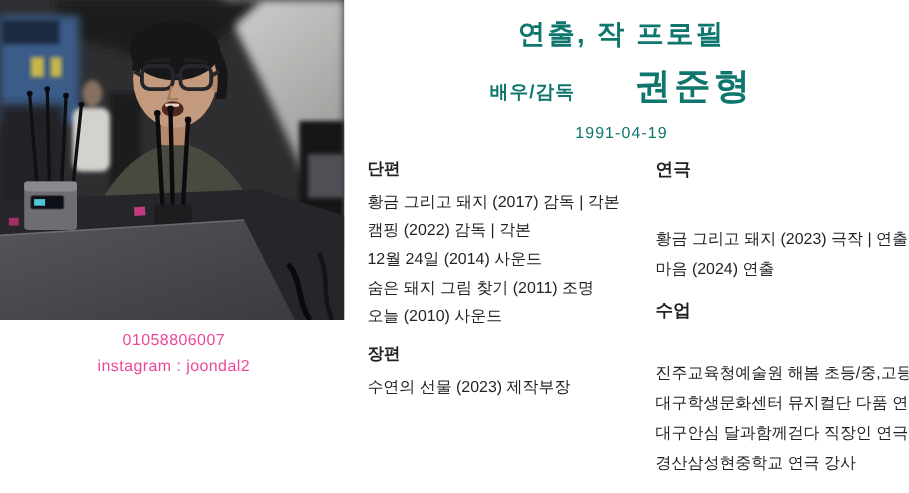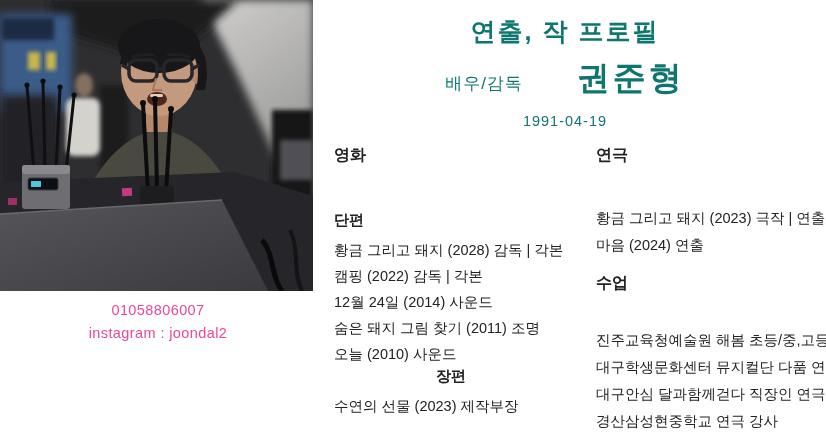--- a/index.html
+++ b/index.html
@@ -8,31 +8,31 @@
     font-family:"Liberation Sans","DejaVu Sans",sans-serif;color:#1e1e1e;overflow:hidden;
   }
   .photo{position:absolute;left:0;top:0;width:313px;height:291px;}
   .contact{
     position:absolute;left:0;top:299px;width:316px;text-align:center;
     font-size:14.5px;line-height:22.5px;letter-spacing:.4px;color:#ec4899;
   }
   .header{position:absolute;left:332px;top:0;width:466px;text-align:center;color:#0f766e;}
   .title{font-size:25px;font-weight:bold;letter-spacing:2px;margin-top:16px;line-height:30px;}
   .name-row{display:flex;justify-content:center;align-items:baseline;gap:54px;margin-top:10px;}
-  .role{font-size:17px;font-weight:normal;letter-spacing:1px;}
+  .role{font-size:17px;font-weight:bold;letter-spacing:1px;}
   .name{font-size:33px;font-weight:bold;letter-spacing:3px;}
   .birth{font-size:14.5px;margin-top:12px;letter-spacing:1px;}
   .col{position:absolute;top:145px;font-size:14.5px;color:#222;}
   .col-film{left:334px;width:234px;}
   .col-theater{left:596px;width:256px;}
   .h{font-size:16px;font-weight:bold;line-height:20px;margin:0 0 40px;}
   .col-film .h{margin-bottom:46px;}
   .h2{margin:14px 0 34px;}
   .sub{font-size:15px;font-weight:bold;line-height:18px;margin:0 0 8px;}
-  .sub2{text-align:center;}
+  .sub2{margin-top:12px;}
   .item{line-height:26px;white-space:nowrap;}
   .col-theater .item{line-height:27px;}
 </style>
 </head>
 <body>
 
 <div class="page">
 
   <div class="photo">
     <svg width="313" height="291" viewBox="0 0 313 291">
@@ -149,23 +149,22 @@
   <div class="header">
     <div class="title">연출, 작 프로필</div>
     <div class="name-row">
       <span class="role">배우/감독</span>
       <span class="name">권준형</span>
     </div>
     <div class="birth">1991-04-19</div>
   </div>
 
   <div class="col col-film">
-    <div class="h">영화</div>
     <div class="sub">단편</div>
-    <div class="item">황금 그리고 돼지 (2028) 감독 | 각본</div>
+    <div class="item">황금 그리고 돼지 (2017) 감독 | 각본</div>
     <div class="item">캠핑 (2022) 감독 | 각본</div>
     <div class="item">12월 24일 (2014) 사운드</div>
     <div class="item">숨은 돼지 그림 찾기 (2011) 조명</div>
     <div class="item">오늘 (2010) 사운드</div>
     <div class="sub sub2">장편</div>
     <div class="item">수연의 선물 (2023) 제작부장</div>
   </div>
 
   <div class="col col-theater">
     <div class="h">연극</div>

